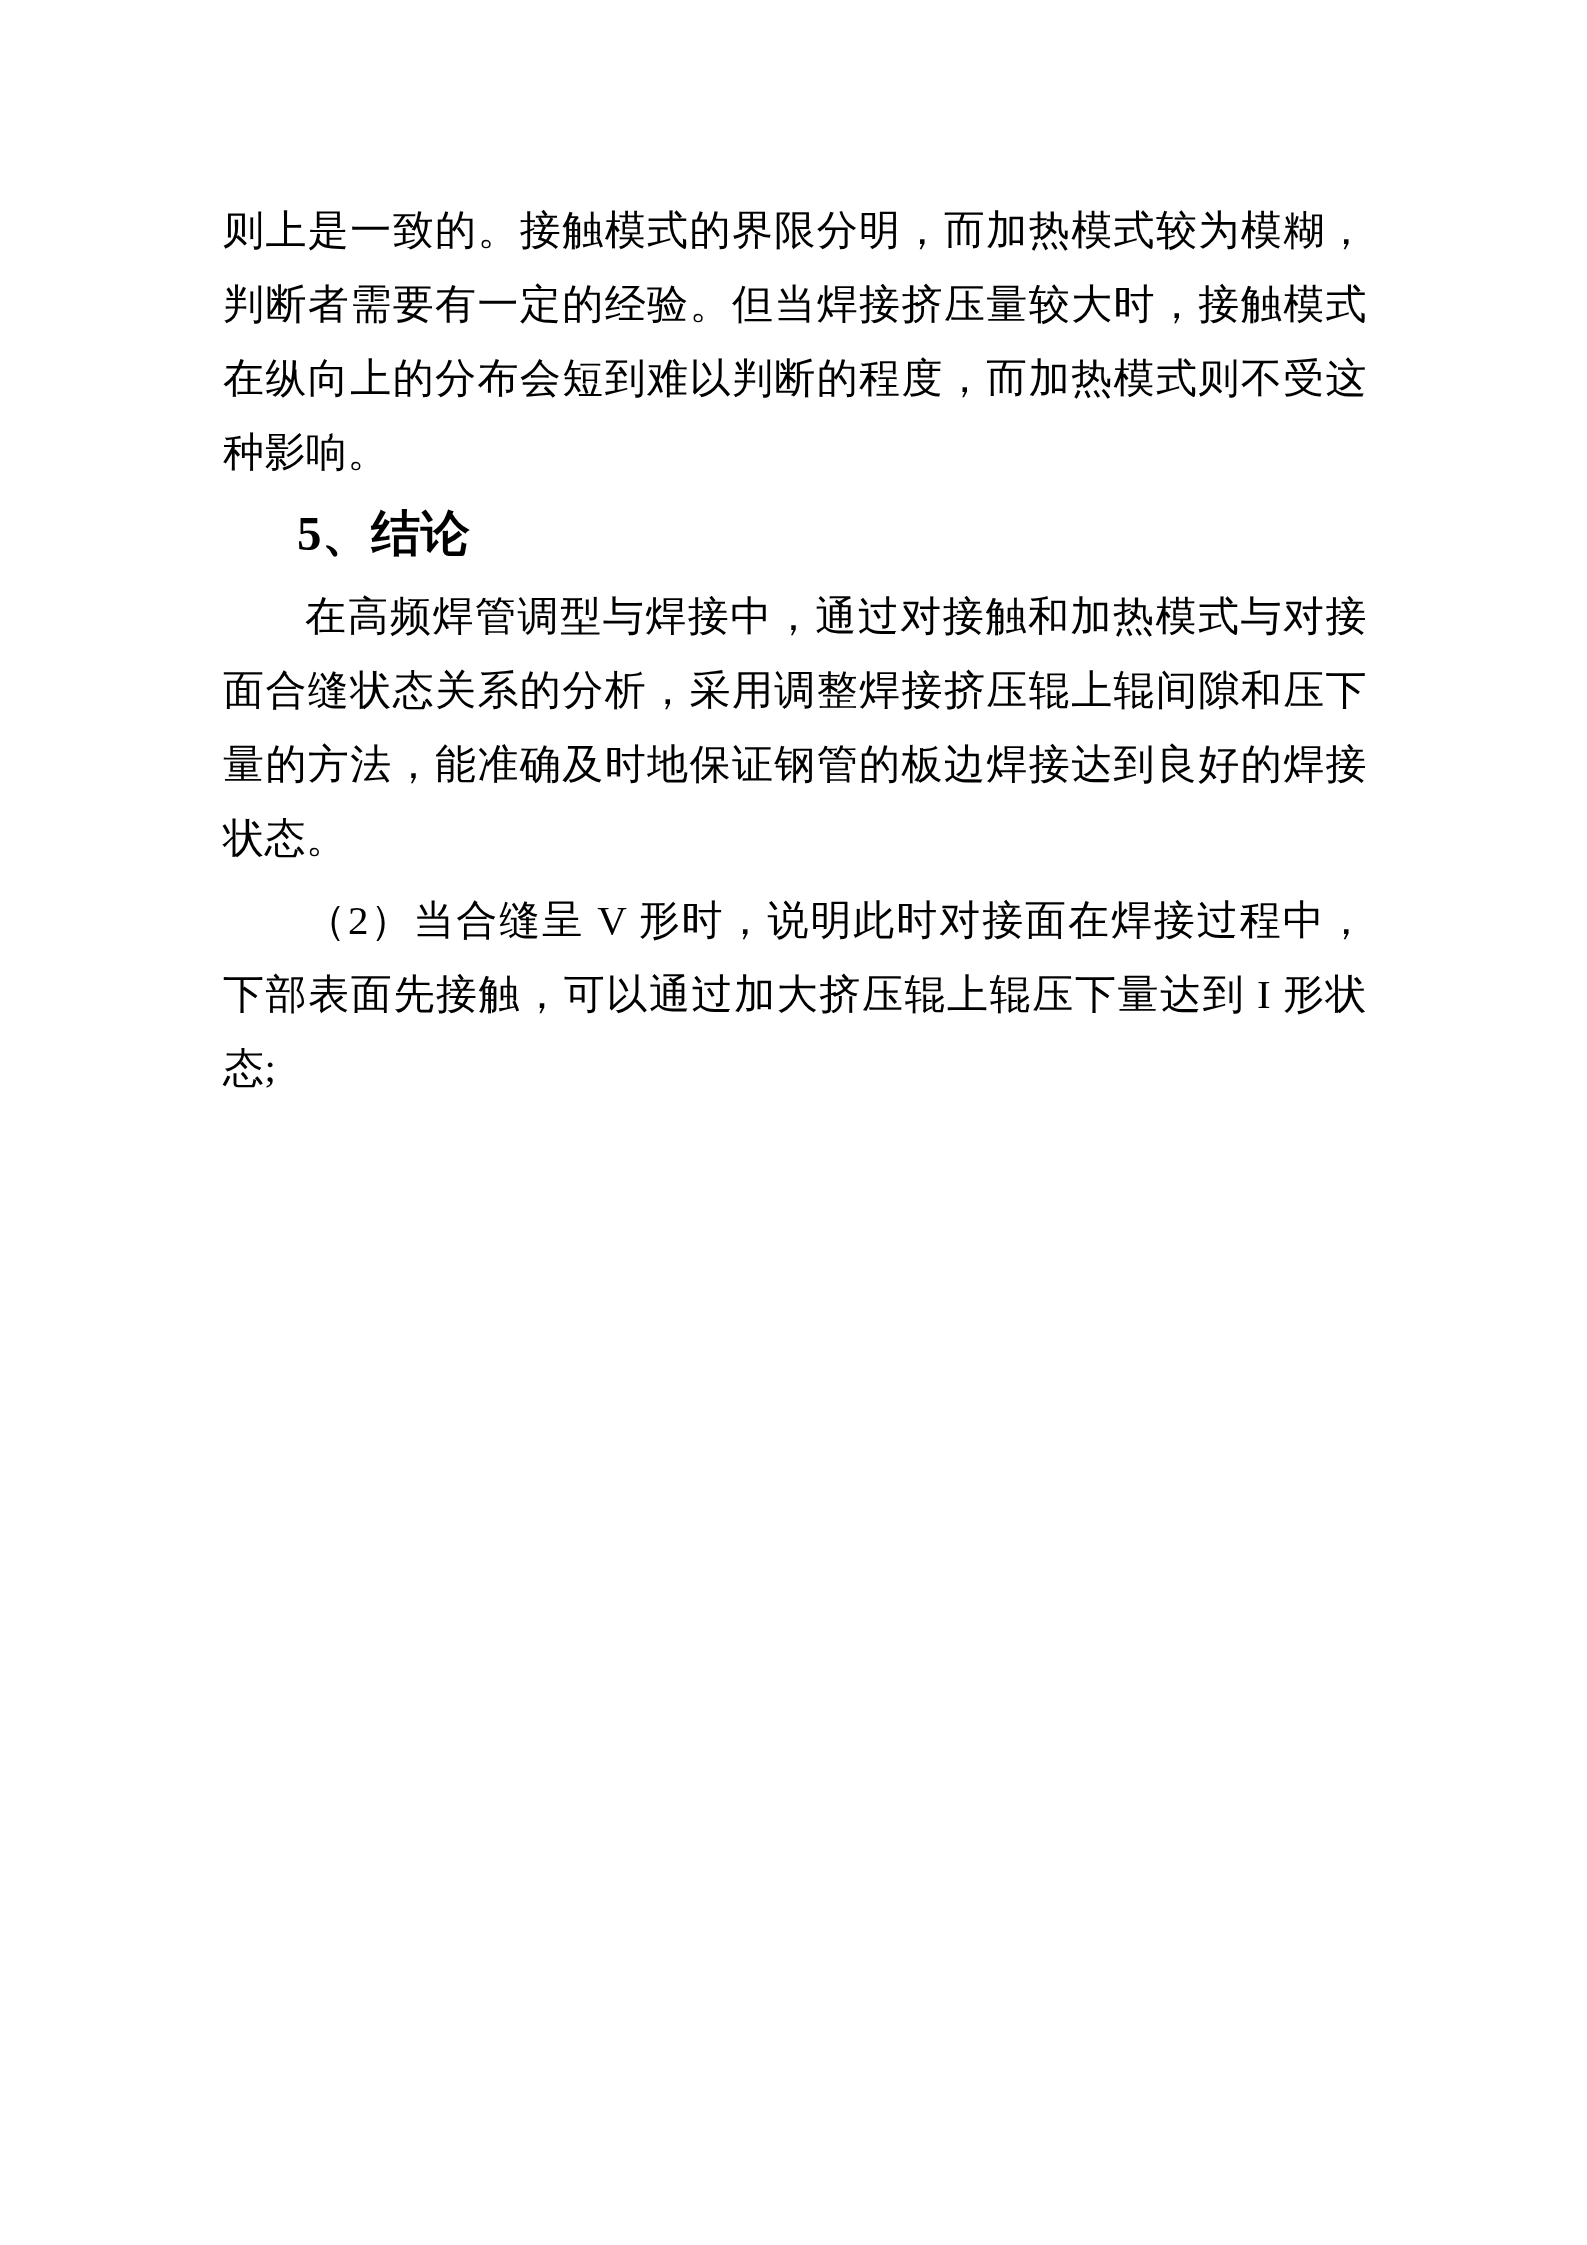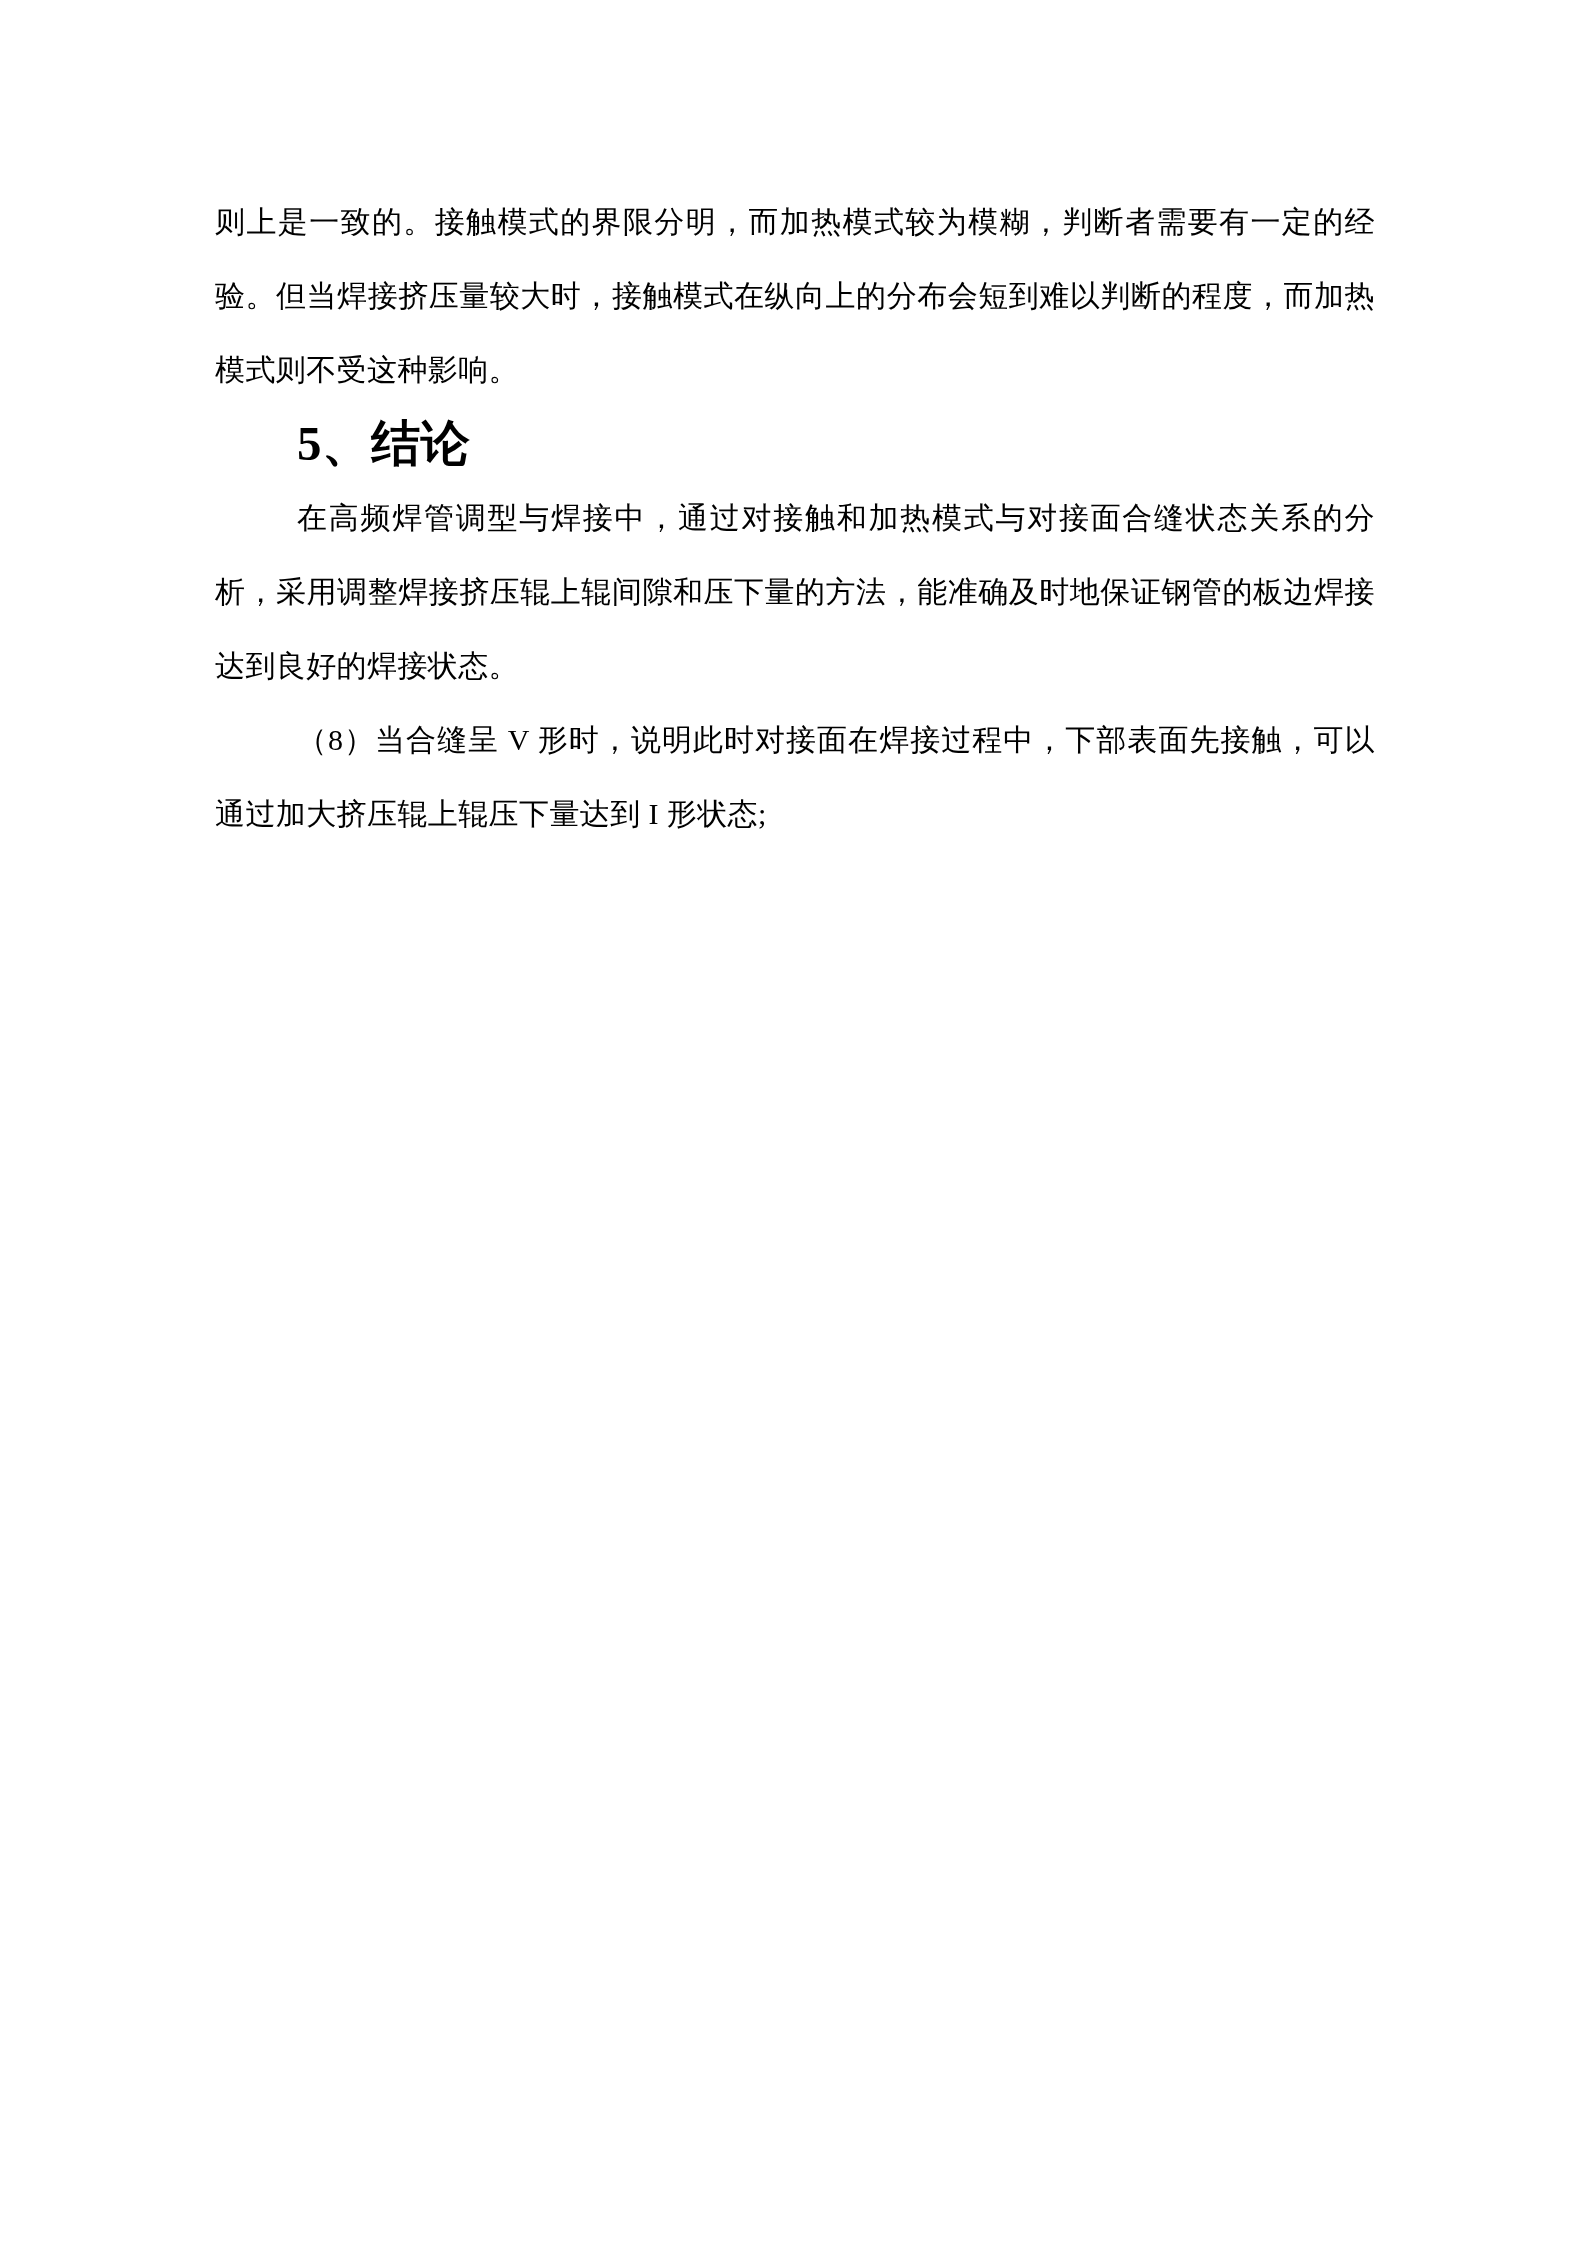--- a/index.html
+++ b/index.html
@@ -19,22 +19,22 @@
     width: 1587px;
     height: 2245px;
     background: #ffffff;
     box-sizing: border-box;
     padding: 185px 215px 0 215px;
   }
   .doc-body {
     width: 1160px;
   }
   p.para {
-    margin: 0;
-    font-size: 30px;
+    margin: 8px;
+    font-size: 41px;
     line-height: 74px;
     text-align: justify;
     text-justify: inter-ideograph;
     letter-spacing: 0.4px;
     font-family: "Liberation Serif", "DejaVu Serif", serif;
   }
   p.indent {
     text-indent: 82px;
   }
   h2.section-heading {
@@ -53,17 +53,17 @@
 <div class="page">
   <div class="doc-body">
 
     <p class="para">则上是一致的。接触模式的界限分明，而加热模式较为模糊，判断者需要有一定的经验。但当焊接挤压量较大时，接触模式在纵向上的分布会短到难以判断的程度，而加热模式则不受这种影响。</p>
 
     <h2 class="section-heading">5、结论</h2>
 
     <p class="para indent">在高频焊管调型与焊接中，通过对接触和加热模式与对接面合缝状态关系的分析，采用调整焊接挤压辊上辊间隙和压下量的方法，能准确及时地保证钢管的板边焊接达到良好的焊接状态。</p>
 
 
-    <p class="para indent">（8）当合缝呈 V 形时，说明此时对接面在焊接过程中，下部表面先接触，可以通过加大挤压辊上辊压下量达到 I 形状态;</p>
+    <p class="para indent">（2）当合缝呈 V 形时，说明此时对接面在焊接过程中，下部表面先接触，可以通过加大挤压辊上辊压下量达到 I 形状态;</p>
 
 
   </div>
 </div>
 
 </body></html>

